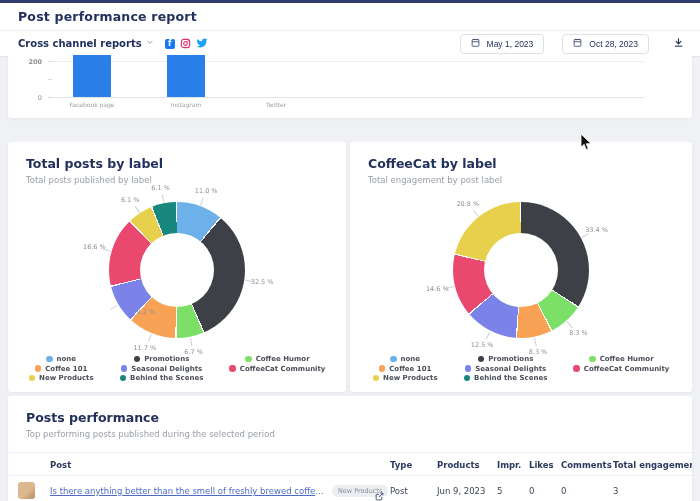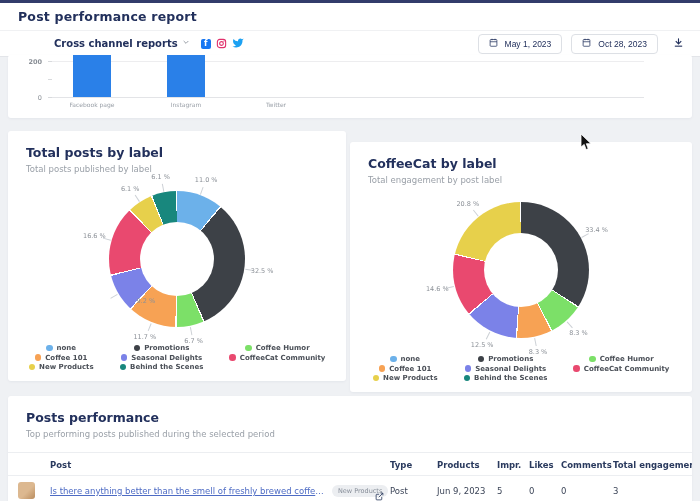--- a/index.html
+++ b/index.html
@@ -5,43 +5,43 @@
   * { margin:0; padding:0; box-sizing:border-box; }
   html,body { width:700px; height:501px; overflow:hidden; }
   body { font-family:"DejaVu Sans","Liberation Sans",sans-serif; background:#eff1f4; position:relative; }
 
   .topline { height:3px; background:#323c6b; }
   .app-header { background:#fff; height:28px; display:flex; align-items:center; padding:0 18px; border-bottom:1px solid #f0f1f3; }
   .app-header .title { color:#22305c; font-size:12.5px; font-weight:600; letter-spacing:.2px; }
 
   .toolbar { background:#fff; height:26px; display:flex; align-items:center; justify-content:space-between; padding:0 10px 0 18px; border-bottom:1px solid #e3e5e9; }
   .tb-left { display:flex; align-items:center; gap:7px; }
-  .selector { color:#22305c; font-size:10px; font-weight:600; cursor:pointer; display:flex; align-items:flex-start; gap:4px;margin-left:36px; }
+  .selector { color:#22305c; font-size:10px; font-weight:600; cursor:pointer; display:flex; align-items:flex-start; gap:4px; }
   .chev svg { display:block; }
   .chan-icons { display:flex; align-items:center; gap:5px; margin-left:4px; }
   .fb-icon { width:10px; height:10px; background:#1877f2; border-radius:2px; color:#fff; font-size:8px; font-weight:700; display:flex; align-items:center; justify-content:center; line-height:1; }
-  .tb-right { display:flex; align-items:center; gap:9px;padding-left:45px; }
+  .tb-right { display:flex; align-items:center; gap:18px;padding-left:45px; }
   .date-btn { display:flex; align-items:center; gap:7px; background:#fff; border:1px solid #dde0e5; border-radius:4px; height:20px; padding:0 10px; font-size:8.5px; color:#22305c; font-weight:500; cursor:pointer; }
   .icon-btn { background:none; border:none; cursor:pointer; display:flex; align-items:center; padding:2px 6px; }
 
   .main { position:absolute; top:57px; left:0; right:0; bottom:0; }
   .card { position:absolute; background:#fff; border-radius:3px; box-shadow:0 1px 3px rgba(25,39,80,.05); }
 
   
   .top-card { left:8px; right:8px; top:-2px; height:63px; overflow:hidden; }
   .bar-plot { position:absolute; inset:0; }
   .bar-plot .gline { position:absolute; left:44px; right:48px; height:1px; background:#ededef; }
   .bar-plot .axisline { position:absolute; left:44px; right:48px; height:1px; background:#e3e4e7; }
   .bar-plot .ytick-label { position:absolute; width:26px; text-align:right; font-size:6.5px; color:#8b9097; }
   .bar-plot .ytick-dash { position:absolute; left:40px; width:4px; height:1px; background:#d8dadd; }
   .bar-plot .bar { position:absolute; }
   .bar-plot .cat-label { position:absolute; width:90px; text-align:center; font-size:6px; color:#9aa0a8; }
 
   
-  .donut-card-1 { left:8px; top:74px; width:338px; height:250px;text-decoration:underline; }
+  .donut-card-1 { left:8px; top:85px; width:338px; height:250px;text-decoration:underline; }
   .donut-card-2 { left:350px; top:85px; width:342px; height:250px; }
   .card-title { position:absolute; left:18px; top:14px; color:#22305c; font-size:12.5px; font-weight:700; }
   .card-sub { position:absolute; left:18px; top:33px; color:#9aa0a8; font-size:8.5px; }
   .donut-wrap { position:absolute; top:44px; left:0; right:0; height:168px; }
   .donut { position:absolute; width:136px; height:136px; border-radius:50%; }
   .donut-hole { position:absolute; inset:31px; background:#fff; border-radius:50%; }
   .pct-label { position:absolute; font-size:6.5px; color:#8b9097; white-space:nowrap; transform:translate(-50%,-50%); }
   .pct-tick { position:absolute; width:8px; height:1px; background:#cdd1d6; transform-origin:0 50%; }
   .legend { position:absolute; top:213px; left:0; right:0; display:flex; justify-content:center; gap:26px; }
   .legend-col { display:flex; flex-direction:column; gap:1.5px;align-items:center; }

